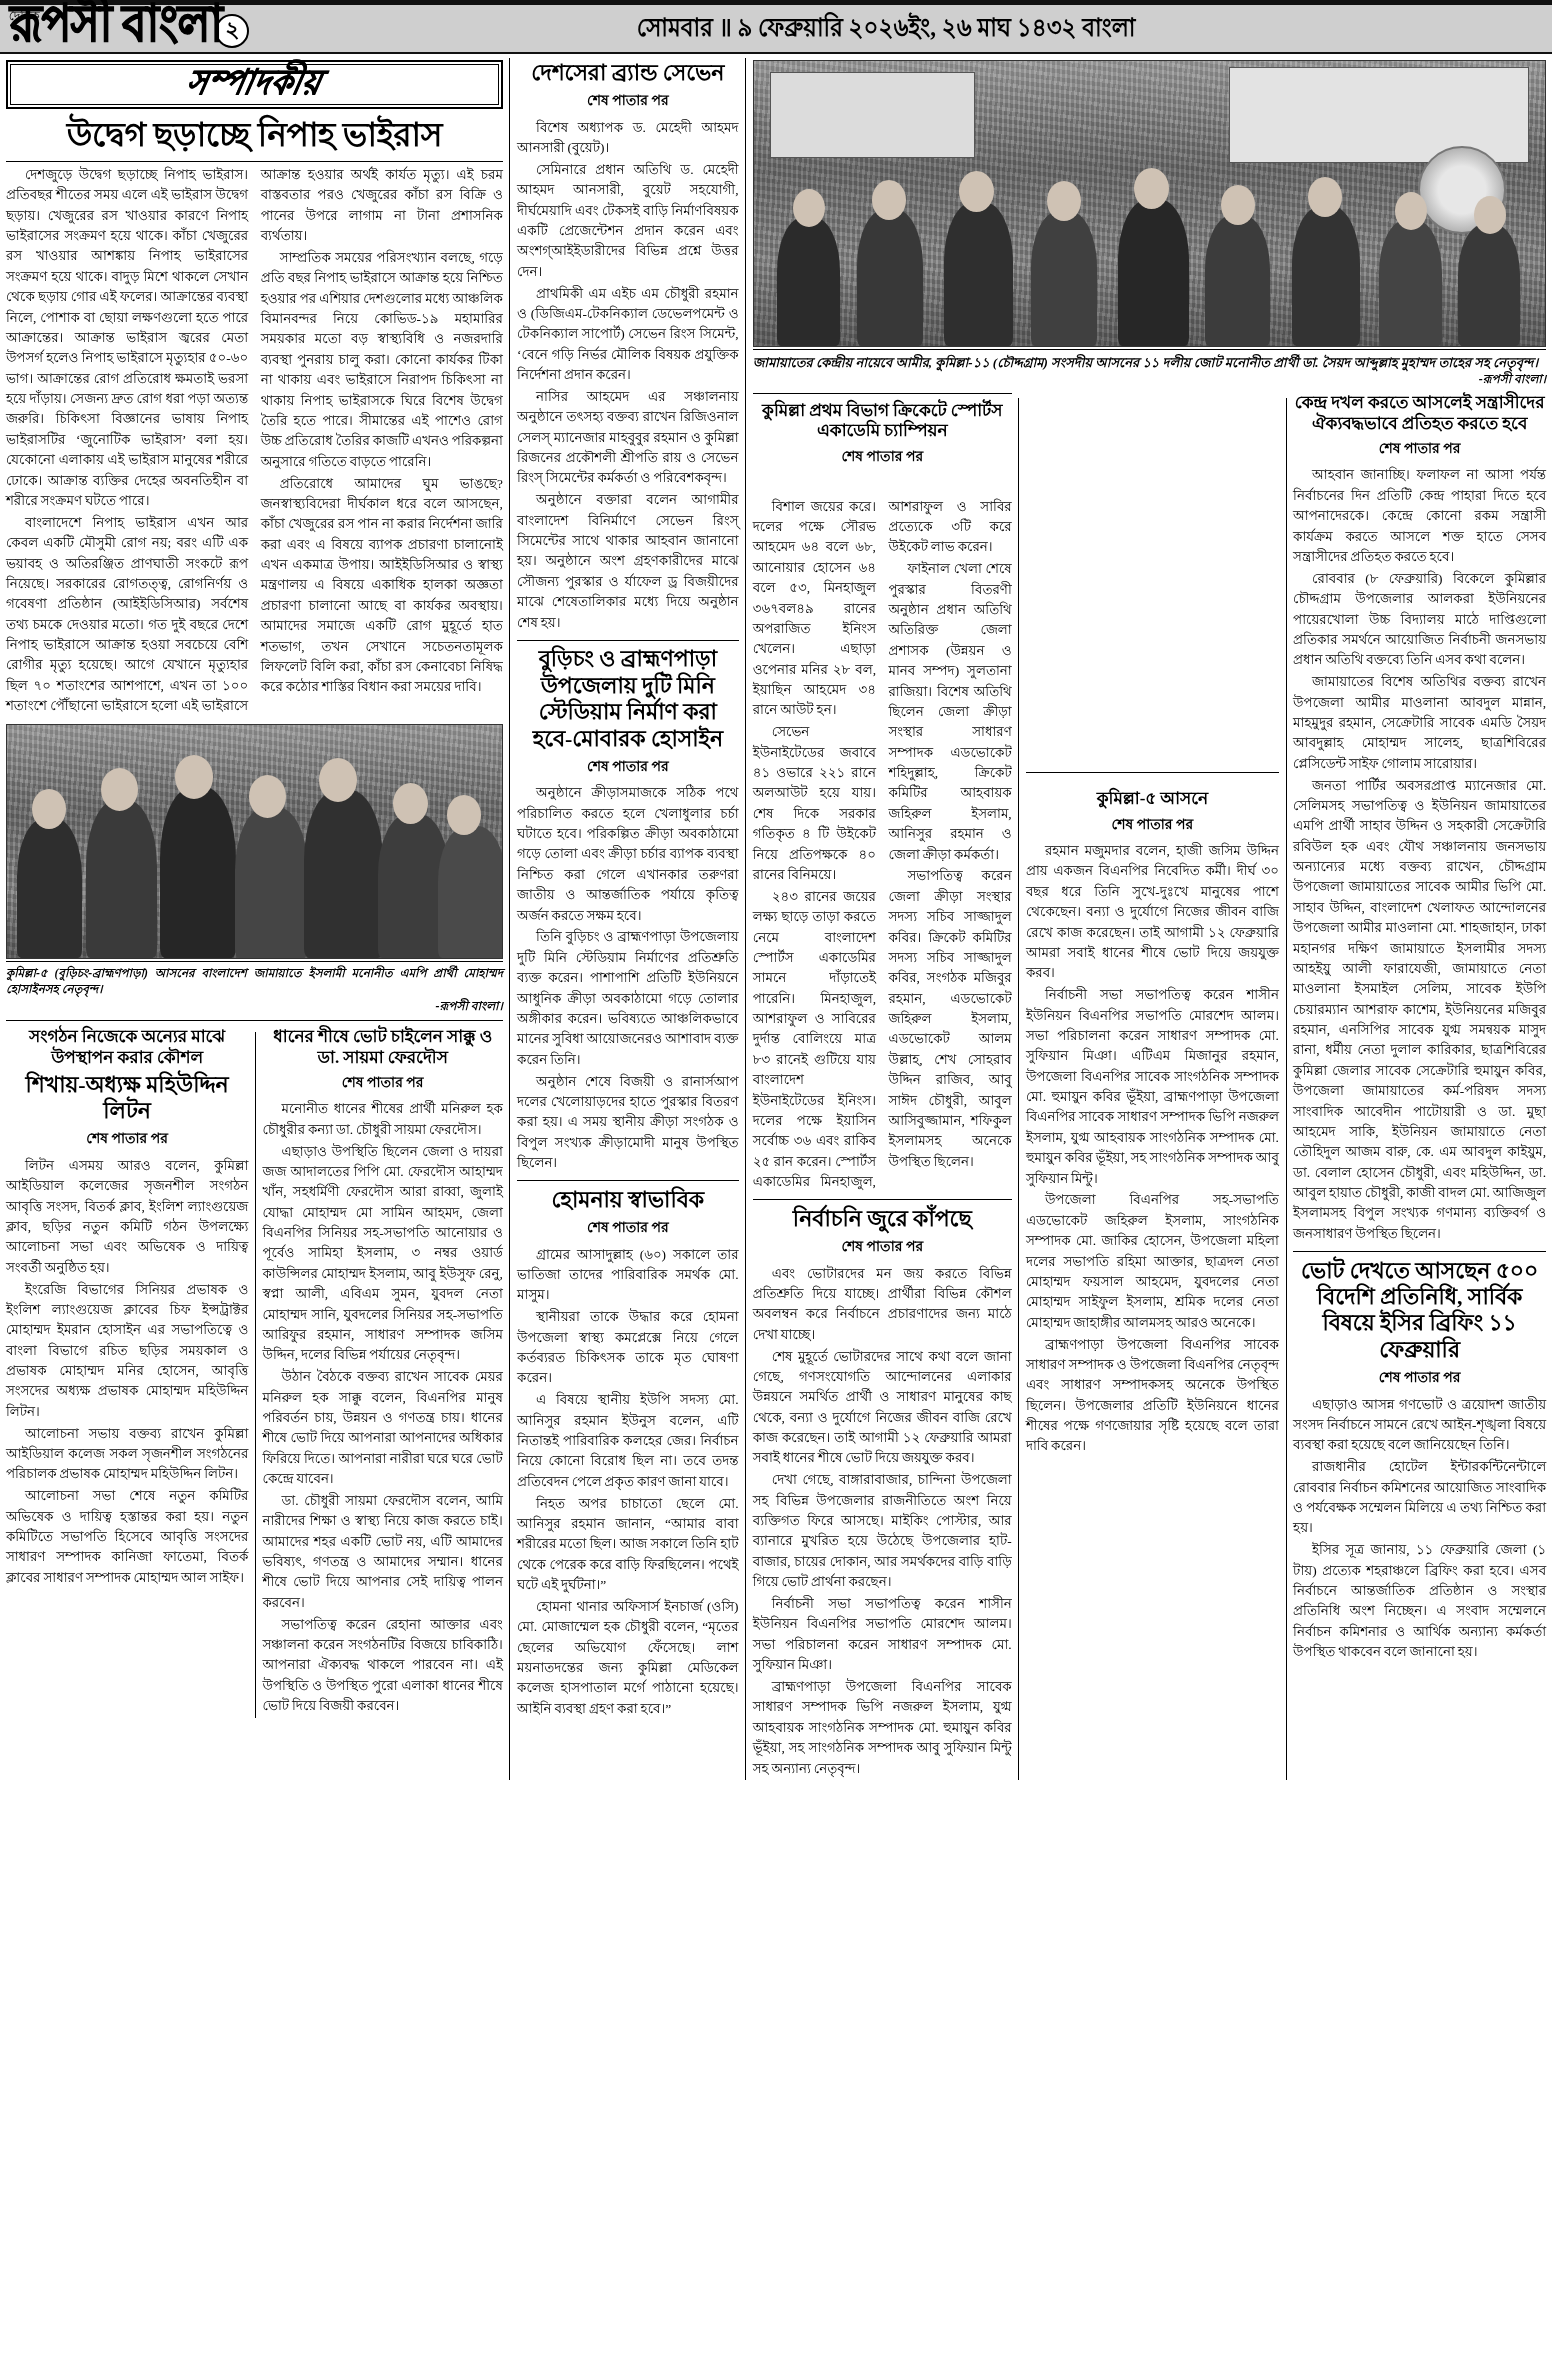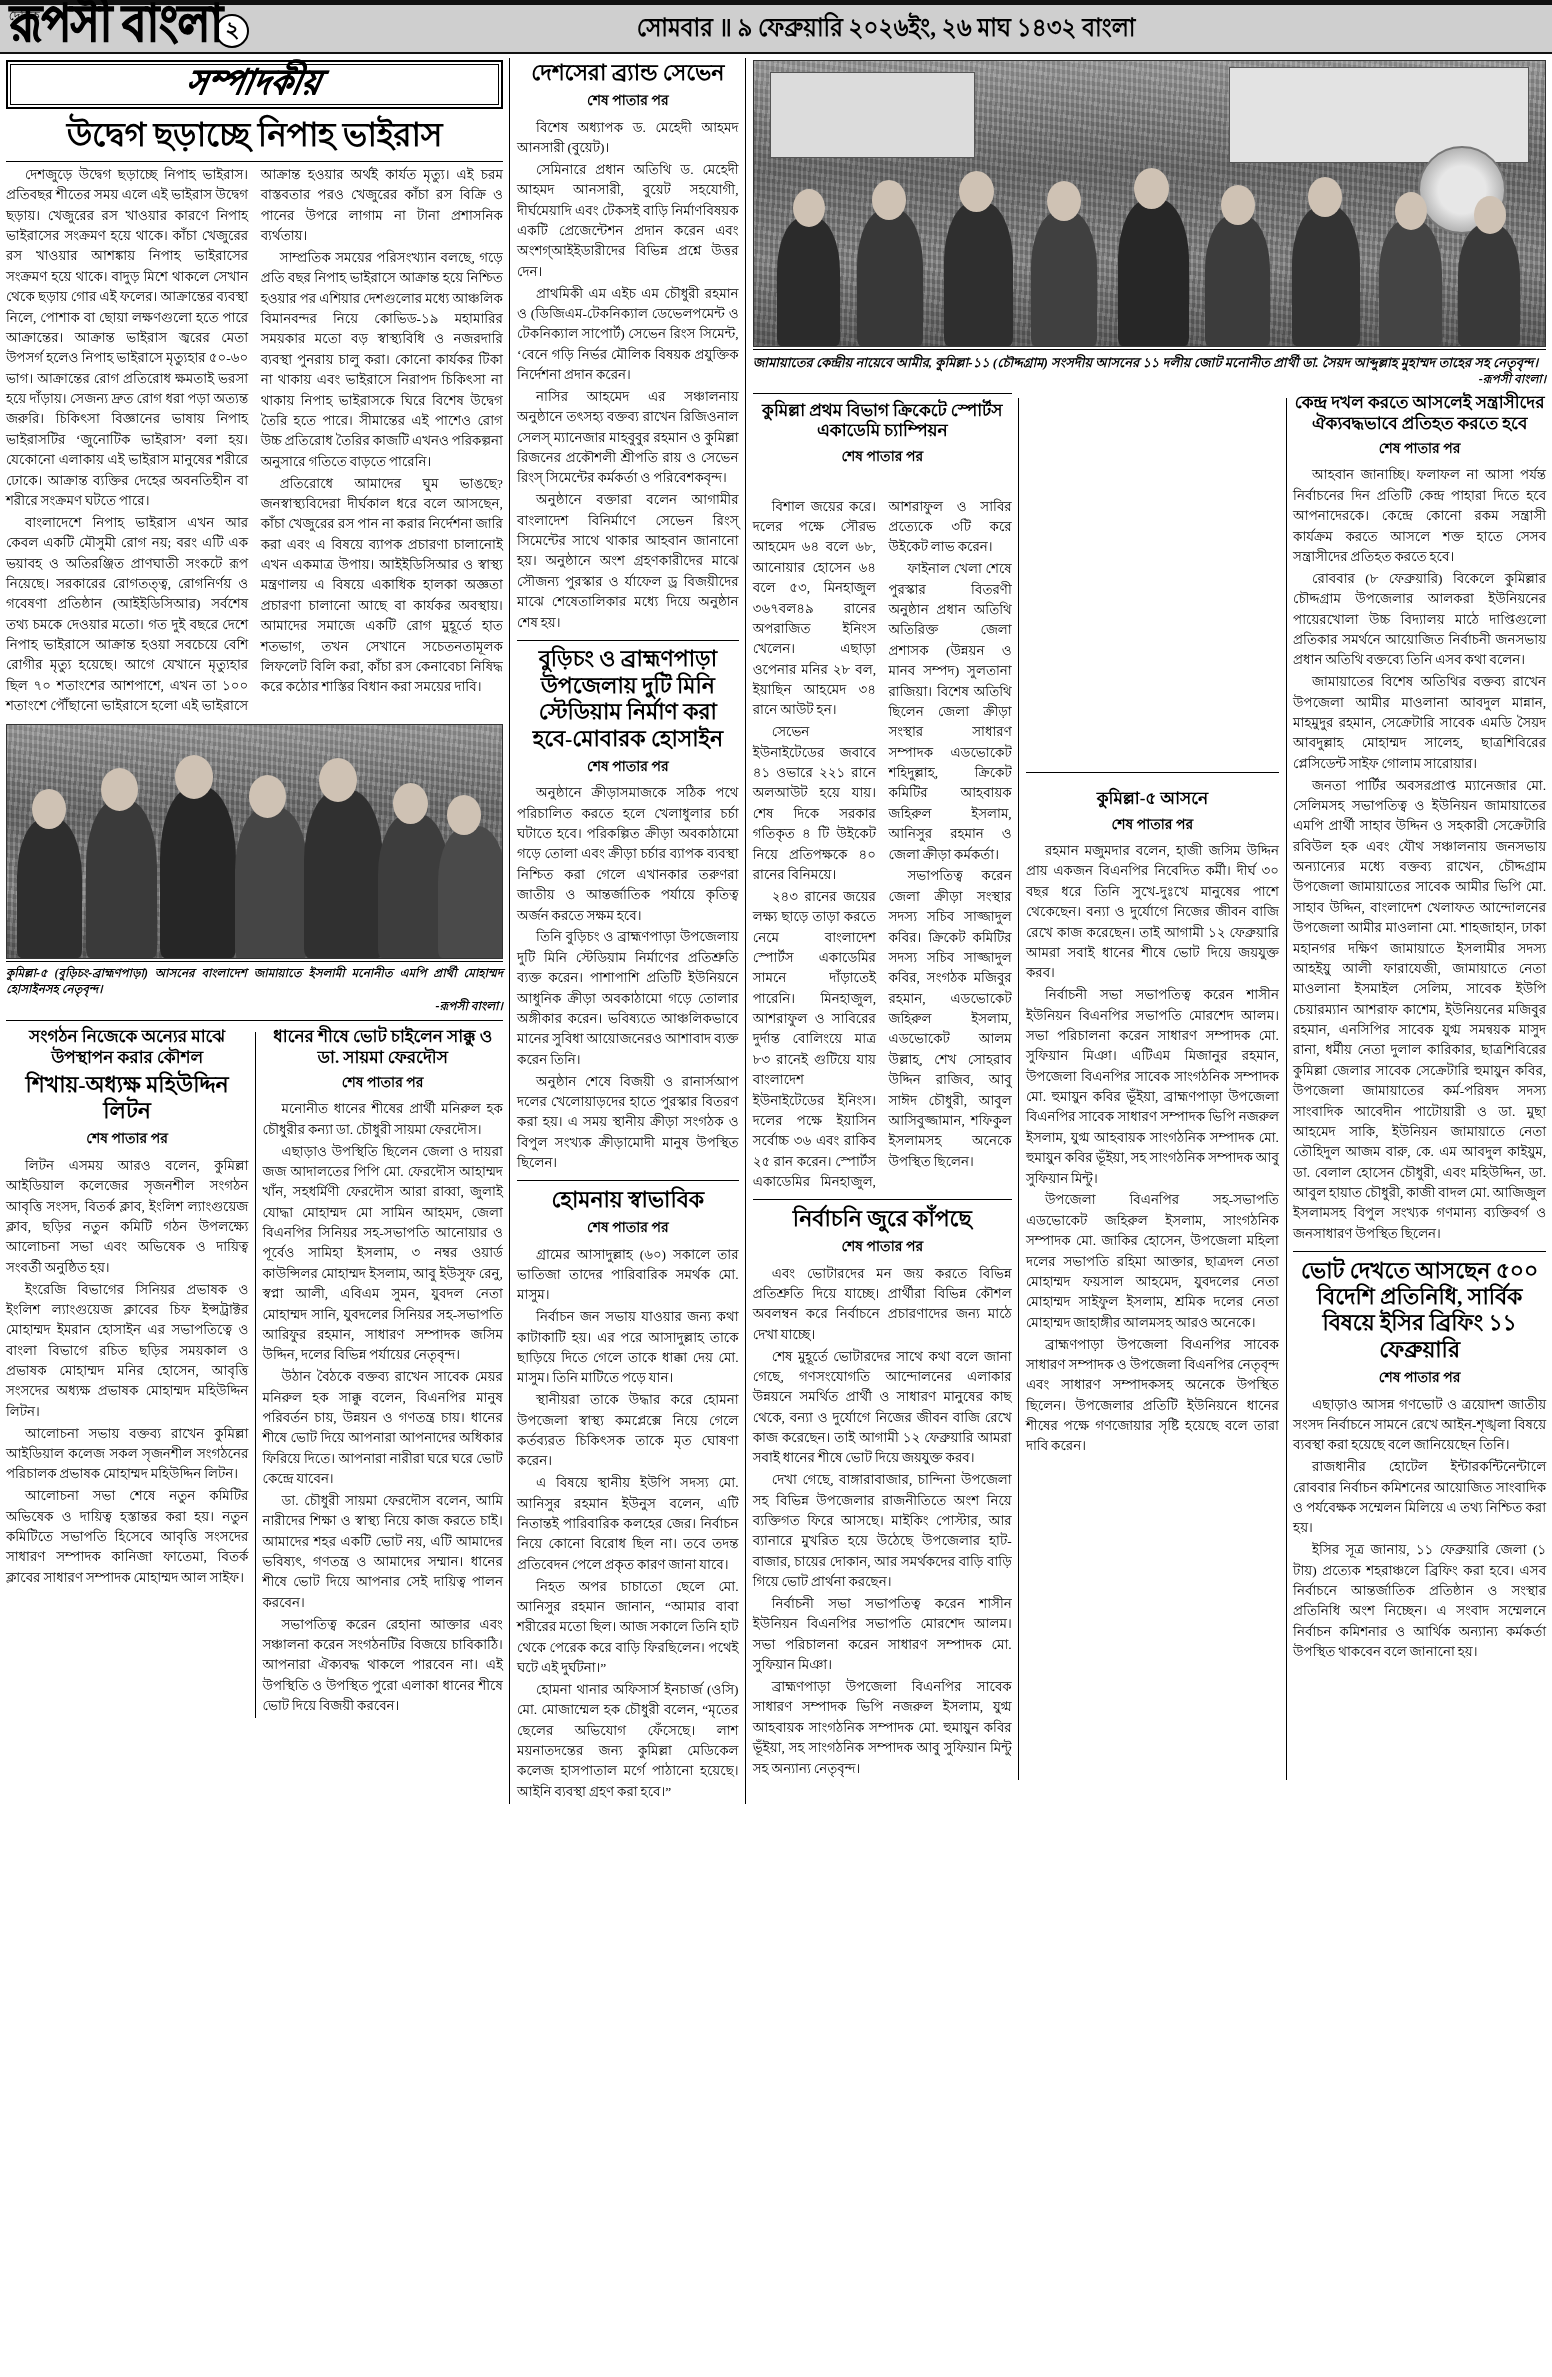--- a/index.html
+++ b/index.html
@@ -327,21 +327,20 @@
       <p>তিনি বুড়িচং ও ব্রাহ্মণপাড়া উপজেলায় দুটি মিনি স্টেডিয়াম নির্মাণের প্রতিশ্রুতি ব্যক্ত করেন। পাশাপাশি প্রতিটি ইউনিয়নে আধুনিক ক্রীড়া অবকাঠামো গড়ে তোলার অঙ্গীকার করেন। ভবিষ্যতে আঞ্চলিকভাবে মানের সুবিধা আয়োজনেরও আশাবাদ ব্যক্ত করেন তিনি।</p>
       <p>অনুষ্ঠান শেষে বিজয়ী ও রানার্সআপ দলের খেলোয়াড়দের হাতে পুরস্কার বিতরণ করা হয়। এ সময় স্থানীয় ক্রীড়া সংগঠক ও বিপুল সংখ্যক ক্রীড়ামোদী মানুষ উপস্থিত ছিলেন।</p>
     </div>
 
     <div class="rule-top">
       <div class="hl hl-md">হোমনায় স্বাভাবিক</div>
     </div>
     <div class="cont">শেষ পাতার পর</div>
     <div class="body-txt">
       <p>গ্রামের আসাদুল্লাহ (৬০) সকালে তার ভাতিজা তাদের পারিবারিক সমর্থক মো. মাসুম।</p>
-      <p>নির্বাচন জন সভায় যাওয়ার জন্য কথা কাটাকাটি হয়। এর পরে আসাদুল্লাহ তাকে ছাড়িয়ে দিতে গেলে তাকে ধাক্কা দেয় মো. মাসুম। তিনি মাটিতে পড়ে যান।</p>
       <p>স্থানীয়রা তাকে উদ্ধার করে হোমনা উপজেলা স্বাস্থ্য কমপ্লেক্সে নিয়ে গেলে কর্তব্যরত চিকিৎসক তাকে মৃত ঘোষণা করেন।</p>
       <p>এ বিষয়ে স্থানীয় ইউপি সদস্য মো. আনিসুর রহমান ইউনুস বলেন, এটি নিতান্তই পারিবারিক কলহের জের। নির্বাচন নিয়ে কোনো বিরোধ ছিল না। তবে তদন্ত প্রতিবেদন পেলে প্রকৃত কারণ জানা যাবে।</p>
       <p>নিহত অপর চাচাতো ছেলে মো. আনিসুর রহমান জানান, “আমার বাবা শরীরের মতো ছিল। আজ সকালে তিনি হাট থেকে পেরেক করে বাড়ি ফিরছিলেন। পথেই ঘটে এই দুর্ঘটনা।”</p>
       <p>হোমনা থানার অফিসার্স ইনচার্জ (ওসি) মো. মোজাম্মেল হক চৌধুরী বলেন, “মৃতের ছেলের অভিযোগ ফেঁসেছে। লাশ ময়নাতদন্তের জন্য কুমিল্লা মেডিকেল কলেজ হাসপাতাল মর্গে পাঠানো হয়েছে। আইনি ব্যবস্থা গ্রহণ করা হবে।”</p>
     </div>
   </div>
 
   <div class="col-sep"></div>
 
   <div style="width:798px;">

